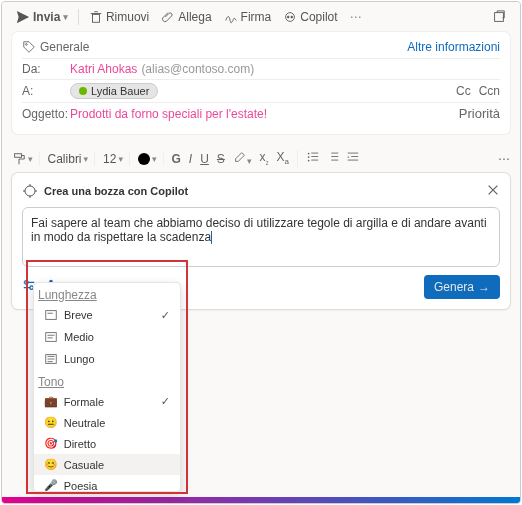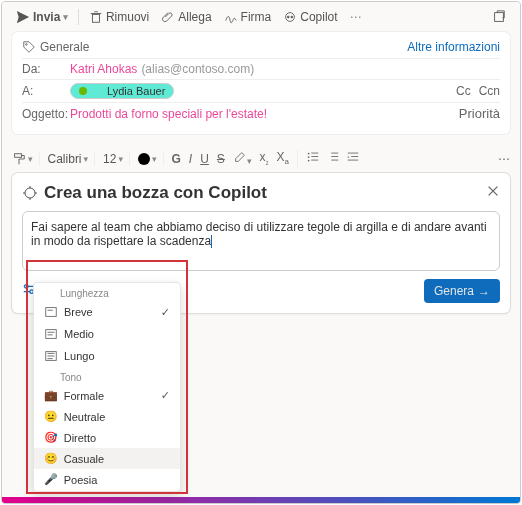--- a/index.html
+++ b/index.html
@@ -16,45 +16,45 @@
 .panel { background: #fff; margin: 0 10px 10px 10px; border-radius: 6px; box-shadow: 0 0 0 1px #eee; padding: 4px 0 10px 0; }
 
 .tagrow { display: flex; align-items: center; padding: 4px 10px; font-size: 12px; }
 .tagrow .right { margin-left: auto; color: #0f6cbd; font-size: 12px; }
 .tagrow svg { width: 14px; height: 14px; margin-right: 4px; color: #666; }
 
 .fieldrow { display: flex; align-items: center; padding: 3px 10px; font-size: 12px; }
 .fieldrow .label { width: 48px; color: #666; }
 .fieldrow .val { color: #ec4899; }
 .fieldrow .alias { color: #999; margin-left: 4px; }
-.fieldrow .pill { border: 1px solid #ccc; border-radius: 12px; padding: 1px 8px; display: inline-flex; align-items: center; gap: 20px; font-size: 11px; color: #333; background: #5eead4; }
+.fieldrow .pill { border: 1px solid #ccc; border-radius: 12px; padding: 1px 8px; display: inline-flex; align-items: center; gap: 4px; font-size: 11px; color: #333; background: #e5e5e5; }
 .fieldrow .presence { width: 8px; height: 8px; border-radius: 50%; background: #6bb700; }
 .fieldrow .cc { margin-left: auto; color: #666; display: flex; gap: 8px; }
 .fieldrow .prio { margin-left: auto; color: #666; font-size: 13px; text-align: right; }
 
 .divider { border-top: 1px solid #eee; margin: 0 10px; }
 
 .fmtbar { display: flex; align-items: center; gap: 8px; padding: 6px 10px; font-size: 12px; color: #555; flex-wrap: nowrap; overflow: hidden; }
 .fmtbar .dd { display: inline-flex; align-items: center; gap: 2px; border-right: 1px solid #eee; padding-right: 6px; }
 .fmtbar .swatch { width: 12px; height: 12px; border-radius: 50%; background: #000; }
 .fmtbar svg { width: 14px; height: 14px; }
 .fmtbar .ico { color: #666; }
 .fmtbar .grp { display: flex; gap: 6px; border-left: 1px solid #eee; padding-left: 8px; }
 
 .copilot { background: #fff; margin: 0 10px; border-radius: 6px; box-shadow: 0 0 0 1px #ddd, 0 1px 3px rgba(0,0,0,.08); padding: 10px; position: relative; }
-.copilot .head { display: flex; align-items: center; gap: 6px; font-size: 17px; font-weight: 600; color: #333; margin-bottom: 8px; }
+.copilot .head { display: flex; align-items: center; gap: 6px; font-size: 11px; font-weight: 600; color: #333; margin-bottom: 8px; }
 .copilot .close { margin-left: auto; color: #666; }
 .copilot .textarea { border: 1px solid #ccc; border-radius: 6px; padding: 8px; font-size: 12px; color: #333; min-height: 60px; position: relative; }
 .copilot .textarea .caret { display: inline-block; width: 1px; height: 13px; background: #0f6cbd; vertical-align: middle; }
 .copilot .actions { display: flex; align-items: center; gap: 8px; margin-top: 8px; }
 .copilot .mic { color: #0f6cbd; }
 .copilot .gen { margin-left: auto; background: #0f6cbd; color: #e5e5e5; border: none; border-radius: 4px; padding: 5px 10px; font-size: 12px; display: flex; align-items: center; gap: 4px; }
 
 .dropdown { position: absolute; left: 31px; top: 280px; width: 148px; height: 210px; background: #fff; border-radius: 4px; box-shadow: 0 4px 12px rgba(0,0,0,.15); border: 1px solid #e5e5e5; font-size: 11px; color: #333; overflow: hidden; z-index: 10; }
-.dropdown .sec { color: #888; padding: 5px 10px 2px 26px; font-size: 10px; }
+.dropdown .sec { color: #888; padding: 5px 10px 2px 4px; font-size: 12px; text-decoration: underline; }
 .dropdown .opt { display: flex; align-items: center; gap: 6px; padding: 4px 10px; }
 .dropdown .opt .chk { margin-left: auto; color: #555; }
 .dropdown .opt svg { width: 14px; height: 14px; }
 .dropdown .opt.hl { background: #f3f2f1; }
 
 .highlight-box { position: absolute; left: 24px; top: 258px; width: 162px; height: 234px; border: 2px solid #d13438; z-index: 20; pointer-events: none; }
 
 .bottombar { position: absolute; bottom: 0; left: 0; right: 0; height: 6px; background: linear-gradient(90deg, #e3008c, #0078d4); }
 
 .chev { font-size: 9px; color: #888; }

